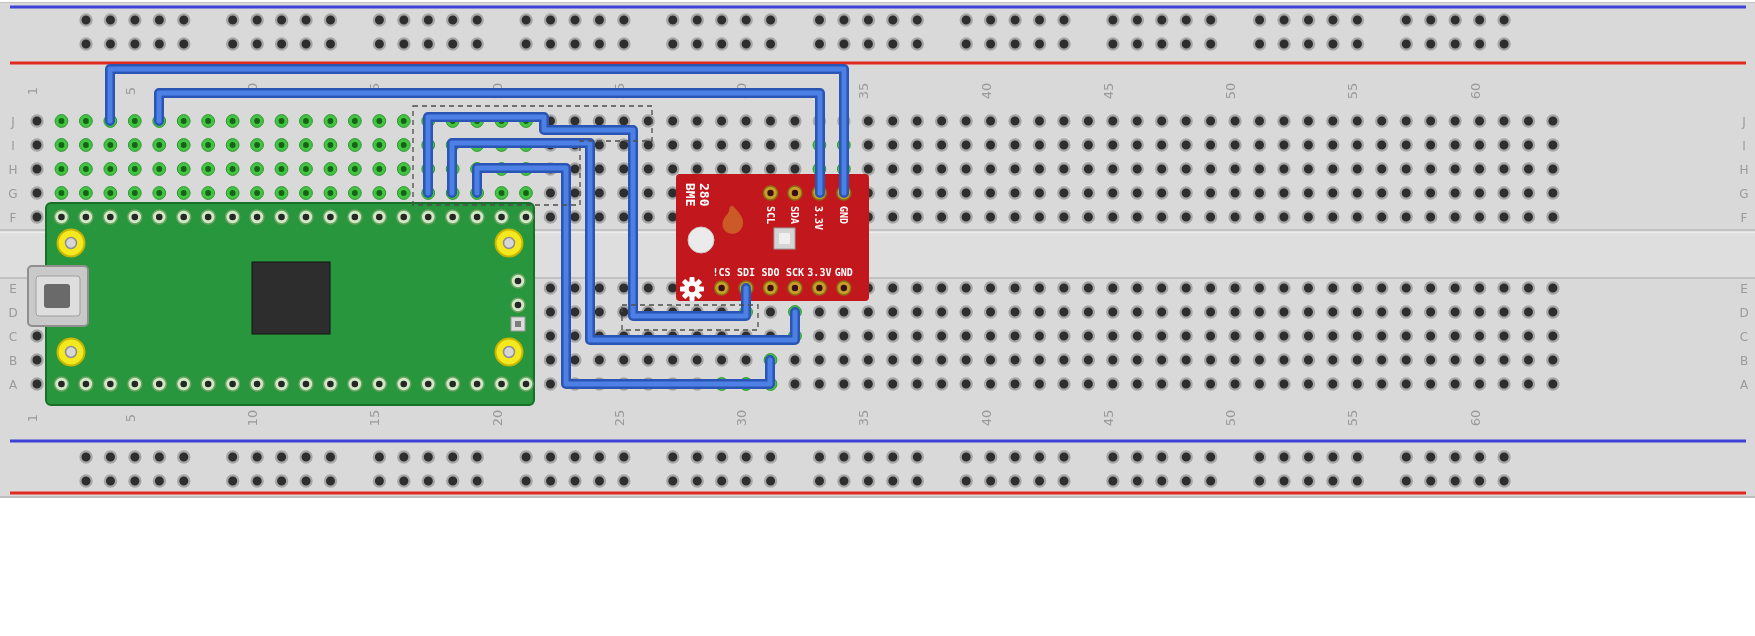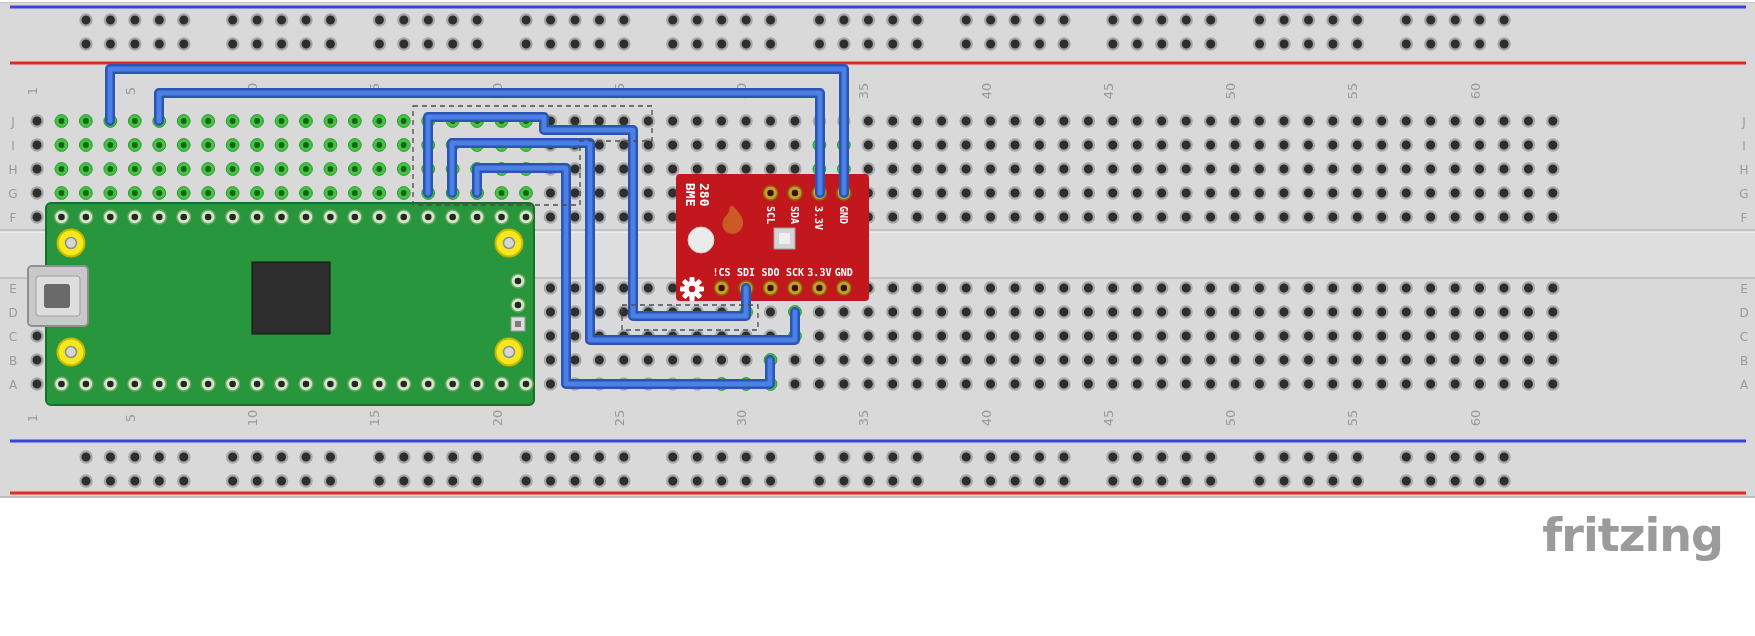--- a/index.html
+++ b/index.html
@@ -1170,14 +1170,13 @@
         <polyline points="428,193 428,117 544,117 544,130 633,130 633,316 746,316 746,288" fill="none" stroke="#2a55b4" stroke-width="10" stroke-linecap="round" stroke-linejoin="round"></polyline>
         <polyline points="428,193 428,117 544,117 544,130 633,130 633,316 746,316 746,288" fill="none" stroke="#4d80e4" stroke-width="5" stroke-linecap="round" stroke-linejoin="round"></polyline>
         <polyline points="452,193 452,143 590,143 590,340 795,340 795,312" fill="none" stroke="#2a55b4" stroke-width="10" stroke-linecap="round" stroke-linejoin="round"></polyline>
         <polyline points="452,193 452,143 590,143 590,340 795,340 795,312" fill="none" stroke="#4d80e4" stroke-width="5" stroke-linecap="round" stroke-linejoin="round"></polyline>
         <polyline points="477,193 477,168 566,168 566,384 770,384 770,360" fill="none" stroke="#2a55b4" stroke-width="10" stroke-linecap="round" stroke-linejoin="round"></polyline>
         <polyline points="477,193 477,168 566,168 566,384 770,384 770,360" fill="none" stroke="#4d80e4" stroke-width="5" stroke-linecap="round" stroke-linejoin="round"></polyline>
       </g>
       <path d="M413,106 L652,106 L652,141 L580,141 L580,205 L413,205 Z" fill="none" stroke="#4d4d4d" stroke-width="1.3" stroke-dasharray="5 4"></path>
       <path d="M622,305 L758,305 L758,330 L622,330 Z" fill="none" stroke="#4d4d4d" stroke-width="1.3" stroke-dasharray="5 4"></path>
     </svg>
-  <div class="logo" style="color: rgb(155, 155, 155);">fritzing</div>
 </div>
 
 </body></html>

